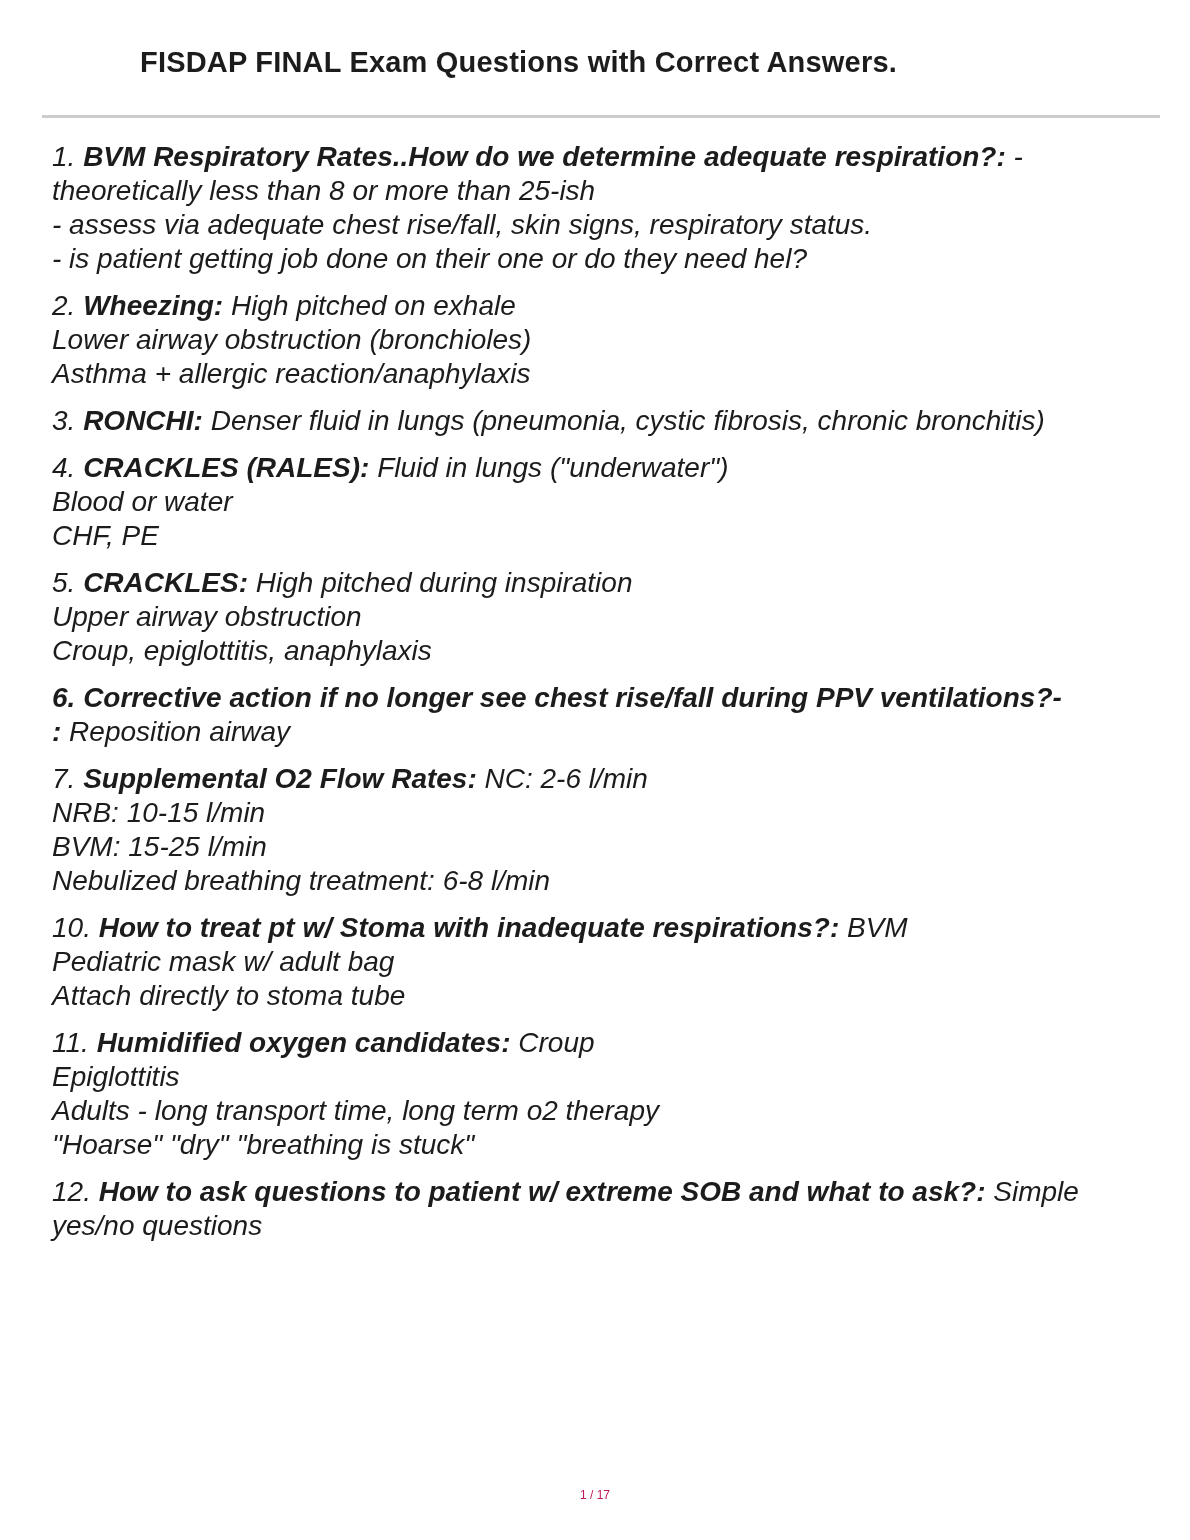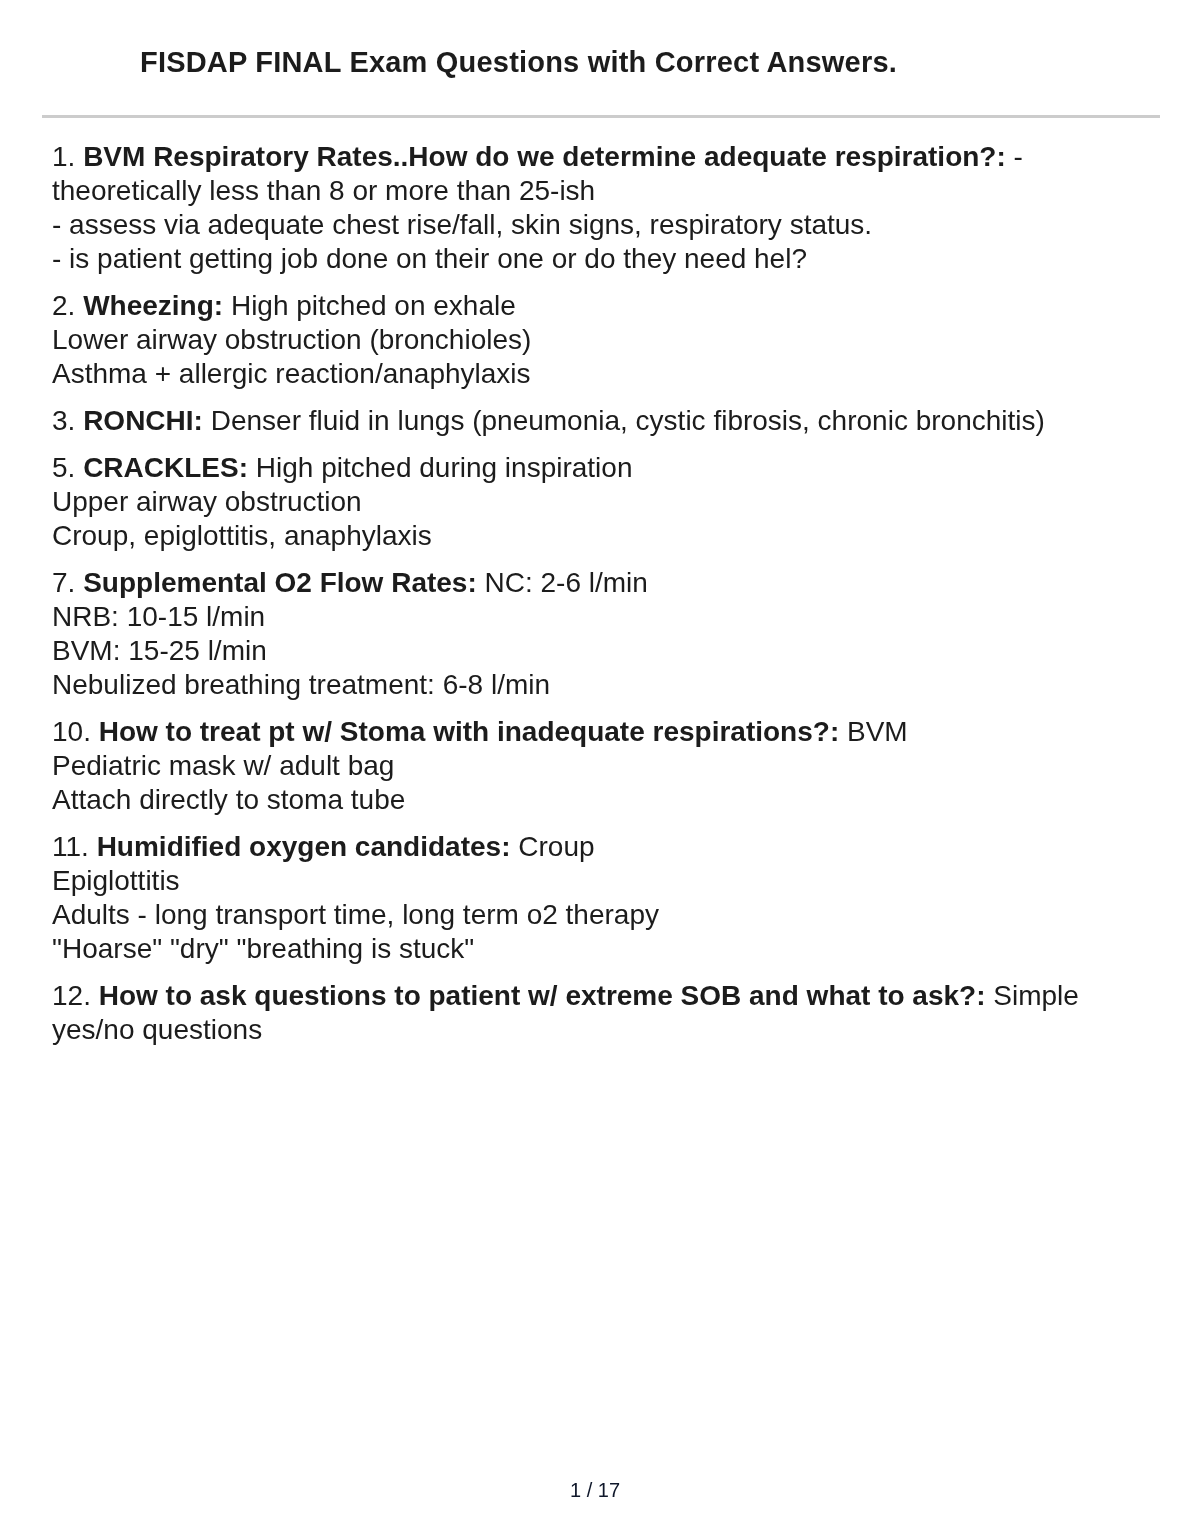--- a/index.html
+++ b/index.html
@@ -27,57 +27,63 @@
     background: #cccccc;
     margin: 36px -10px 22px -10px;
   }
   .qa-list {
     font-size: 28px;
     line-height: 34px;
   }
   .qa-item {
     white-space: pre-wrap;
     margin: 0 0 13px 0;
+    font-style: italic;
   }
   .num { font-weight: normal; }
   .num.bold { font-weight: bold; }
   .question { font-weight: bold; }
   .answer { font-weight: normal; }
   .footer {
     position: absolute;
     bottom: 38px;
     left: 0;
     width: 100%;
     text-align: center;
-    font-size: 20px;
-    color: #0f172a;
+    font-size: 12px;
+    color: #be185d;
   }
 </style>
 </head>
 <body>
 
 <div class="page">
   <h1 class="title">FISDAP FINAL Exam Questions with Correct Answers.</h1>
   <hr class="divider">
   <div class="qa-list">
   <p class="qa-item"><span class="num">1. </span><span class="question">BVM Respiratory Rates..How do we determine adequate respiration?: </span><span class="answer">- theoretically less than 8 or more than 25-ish
 - assess via adequate chest rise/fall, skin signs, respiratory status.
 - is patient getting job done on their one or do they need hel?</span></p>
 
   <p class="qa-item"><span class="num">2. </span><span class="question">Wheezing: </span><span class="answer">High pitched on exhale
 Lower airway obstruction (bronchioles)
 Asthma + allergic reaction/anaphylaxis</span></p>
 
   <p class="qa-item"><span class="num">3. </span><span class="question">RONCHI: </span><span class="answer">Denser fluid in lungs (pneumonia, cystic fibrosis, chronic bronchitis)</span></p>
 
+  <p class="qa-item"><span class="num">4. </span><span class="question">CRACKLES (RALES): </span><span class="answer">Fluid in lungs ("underwater")
+Blood or water
+CHF, PE</span></p>
 
   <p class="qa-item"><span class="num">5. </span><span class="question">CRACKLES: </span><span class="answer">High pitched during inspiration
 Upper airway obstruction
 Croup, epiglottitis, anaphylaxis</span></p>
 
+  <p class="qa-item"><span class="num bold">6. </span><span class="question">Corrective action if no longer see chest rise/fall during PPV ventilations?-
+: </span><span class="answer">Reposition airway</span></p>
 
   <p class="qa-item"><span class="num">7. </span><span class="question">Supplemental O2 Flow Rates: </span><span class="answer">NC: 2-6 l/min
 NRB: 10-15 l/min
 BVM: 15-25 l/min
 Nebulized breathing treatment: 6-8 l/min</span></p>
 
 
 
   <p class="qa-item"><span class="num">10. </span><span class="question">How to treat pt w/ Stoma with inadequate respirations?: </span><span class="answer">BVM
 Pediatric mask w/ adult bag

